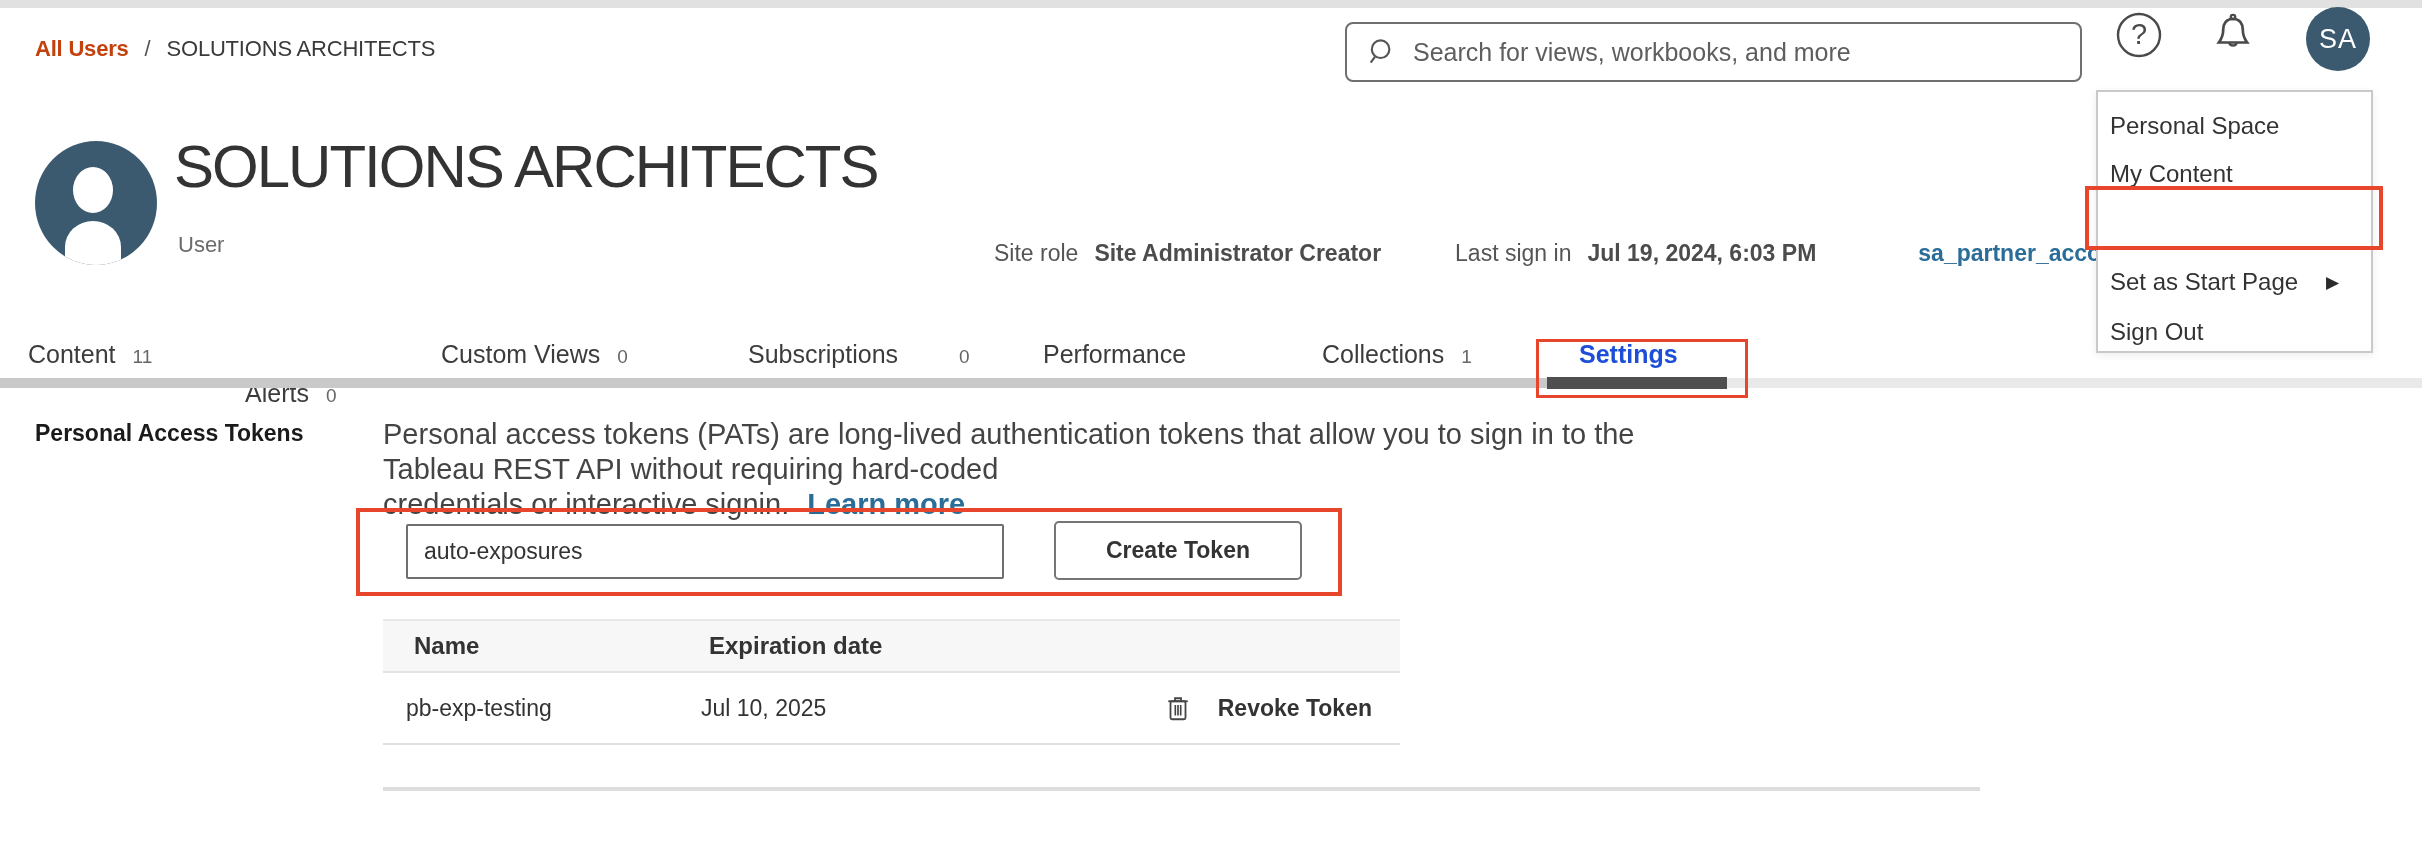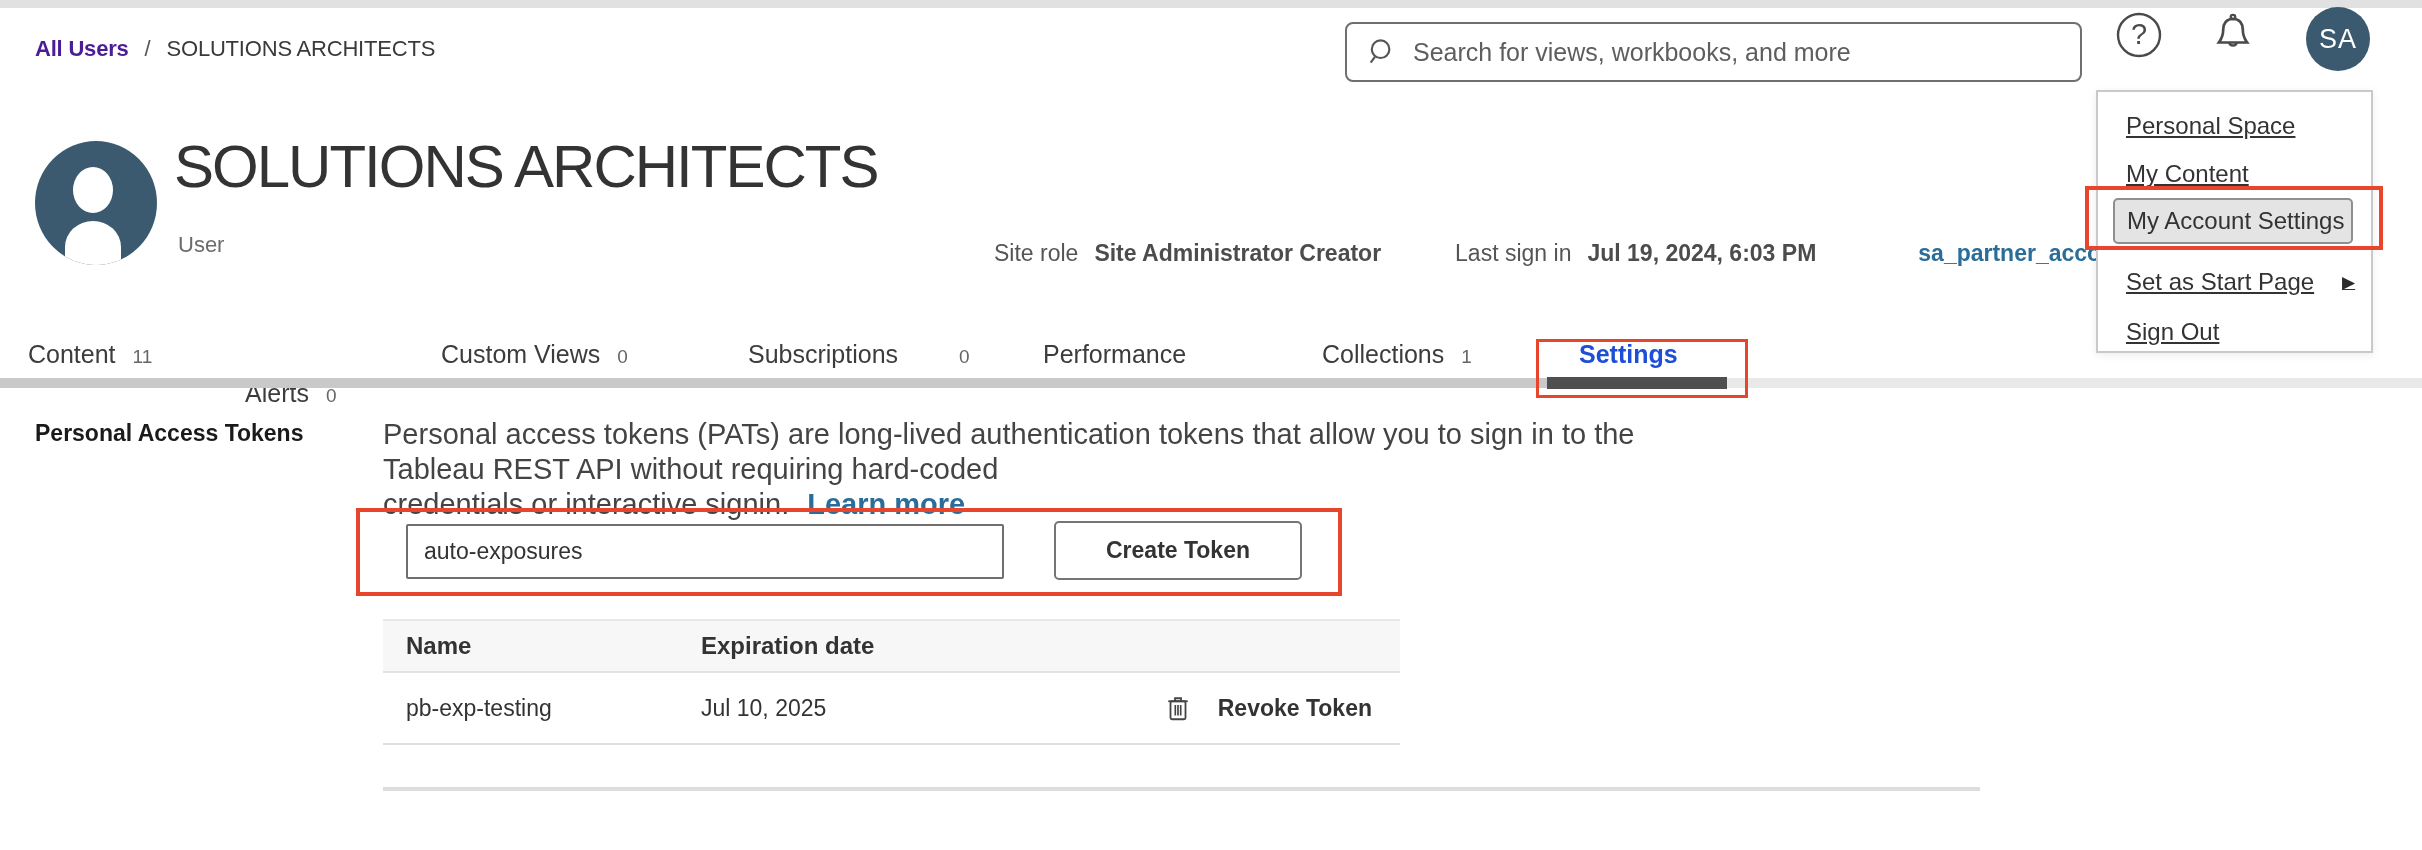--- a/index.html
+++ b/index.html
@@ -3,39 +3,39 @@
 <meta charset="utf-8">
 <style>
   * { margin:0; padding:0; box-sizing:border-box; }
   html,body { width:2422px; height:850px; background:#fff; font-family:"Liberation Sans", sans-serif; color:#333; }
   .stage { position:relative; width:2422px; height:850px; overflow:hidden; background:#fff; }
 
   .topstrip { position:absolute; left:0; top:0; width:2422px; height:8px; background:#e1e1e1; }
 
   
   .breadcrumb { position:absolute; left:35px; top:36px; font-size:22px; letter-spacing:-0.2px; display:flex; align-items:baseline; gap:16px; }
-  .bc-root { color:#4c1d95; font-weight:700; }
+  .bc-root { color:#c2410c; font-weight:700; }
   .bc-sep { color:#555; }
   .bc-current { color:#3a3a3a; }
 
   
   .search-box { position:absolute; left:1345px; top:22px; width:737px; height:60px; border:2px solid #6f6f6f; border-radius:8px; background:#fff; display:flex; align-items:center; padding-left:18px; }
   .search-box svg { flex:0 0 auto; }
   .search-input { border:none; outline:none; flex:1; height:100%; font-size:25px; color:#333; font-family:"Liberation Sans",sans-serif; padding-left:14px; background:transparent; }
   .search-input::placeholder { color:#5e5e5e; opacity:1; }
 
   
   .icon-btn { position:absolute; top:10px; width:50px; height:50px; background:transparent; border:none; cursor:pointer; }
   .help-btn { left:2114px; }
   .bell-btn { left:2208px; }
   .avatar-btn { position:absolute; left:2306px; top:7px; width:64px; height:64px; border-radius:50%; background:#3b5a6f; color:#fff; font-size:27px; font-weight:400; letter-spacing:1px; display:flex; align-items:center; justify-content:center; border:none; cursor:pointer; font-family:"Liberation Sans",sans-serif; }
 
   
   .menu { position:absolute; left:2096px; top:90px; width:277px; height:263px; background:#fff; border:2px solid #c9c9c9; box-shadow:0 2px 8px rgba(0,0,0,0.08); z-index:20; }
-  .menu-item { position:absolute; left:0; width:100%; height:44px; display:flex; align-items:center; padding-left:28px; font-size:24px; color:#333; cursor:pointer;text-decoration:underline; }
+  .menu-item { position:absolute; left:0; width:100%; height:44px; display:flex; align-items:center; padding-left:12px; font-size:24px; color:#333; cursor:pointer; }
   .mi-0 { top:12px; }
   .mi-1 { top:60px; }
   .mi-3 { top:168px; }
   .mi-4 { top:218px; }
   .menu-item-highlight { position:absolute; left:15px; top:106px; width:240px; height:46px; background:#e4e4e4; border:2px solid #8f8f8f; border-radius:5px; display:flex; align-items:center; padding-left:12px; font-size:24px; color:#333; cursor:pointer; }
   .submenu-arrow { margin-left:28px; font-size:17px; color:#2b2b2b; }
 
   
   .profile-avatar { position:absolute; left:35px; top:141px; width:122px; height:124px; border-radius:50%; background:#3b5a6f; overflow:hidden; }
   .page-title { position:absolute; left:174px; top:132px; font-size:60px; letter-spacing:-2px; color:#333; font-weight:400; white-space:nowrap; }
@@ -68,21 +68,21 @@
 
   .token-input { position:absolute; left:406px; top:524px; width:598px; height:55px; border:2px solid #6f6f6f; border-radius:2px; font-size:23px; color:#333; padding-left:16px; font-family:"Liberation Sans",sans-serif; outline:none; }
   .create-btn { position:absolute; left:1054px; top:521px; width:248px; height:59px; background:#fff; border:2px solid #757575; border-radius:5px; font-size:23px; font-weight:700; color:#333; cursor:pointer; font-family:"Liberation Sans",sans-serif; }
 
   
   .pat-table { position:absolute; left:383px; top:619px; width:1017px; }
   .tbl-head { position:relative; height:54px; background:#f7f7f7; border-top:2px solid #e8e8e8; border-bottom:2px solid #e3e3e3; }
   .tbl-row { position:relative; height:72px; border-bottom:2px solid #dfdfdf; }
   .col-name { position:absolute; left:23px; top:50%; transform:translateY(-50%); font-size:24px; }
   .col-exp { position:absolute; left:318px; top:50%; transform:translateY(-50%); font-size:24px; }
-  .th { font-weight:700; color:#333; }
+  .th { font-weight:700; color:#333;margin-left:8px; }
   .cell { font-size:23px; color:#333; }
   .revoke-btn { position:absolute; right:28px; top:50%; transform:translateY(-50%); display:flex; align-items:center; gap:28px; background:none; border:none; cursor:pointer; font-family:"Liberation Sans",sans-serif; font-size:23px; font-weight:700; color:#333; }
 
   .section-divider { position:absolute; left:383px; top:787px; width:1597px; height:4px; background:#ddd; }
 </style>
 </head>
 <body>
 
 <div class="stage">
 
@@ -113,21 +113,20 @@
       <path d="M12 4.2 C8.9 4.2 7.3 6.6 7.3 9.4 C7.3 13 5.9 14.6 5.2 15.6 L18.8 15.6 C18.1 14.6 16.7 13 16.7 9.4 C16.7 6.6 15.1 4.2 12 4.2 Z" fill="none" stroke="#4a4a4a" stroke-width="1.3"></path>
       <circle cx="12" cy="3.4" r="1.1" fill="none" stroke="#4a4a4a" stroke-width="1.1"></circle>
       <path d="M10.2 15.8 a1.9 1.9 0 0 0 3.6 0" fill="none" stroke="#4a4a4a" stroke-width="1.2"></path>
     </svg>
   </button>
   <button class="avatar-btn">SA</button>
 
   <div class="menu">
     <div class="menu-item mi-0">Personal Space</div>
     <div class="menu-item mi-1">My Content</div>
-    <div class="menu-item-highlight">My Account Settings</div>
     <div class="menu-item mi-4">Sign Out</div>
     <div class="menu-item mi-3">
       <span>Set as Start Page</span>
       <span class="submenu-arrow">▶</span>
     </div>
   </div>
 
   <div class="profile-avatar">
     <svg width="122" height="124" viewBox="0 0 122 124">
       <ellipse cx="58" cy="49" rx="20" ry="23" fill="#fff"></ellipse>

